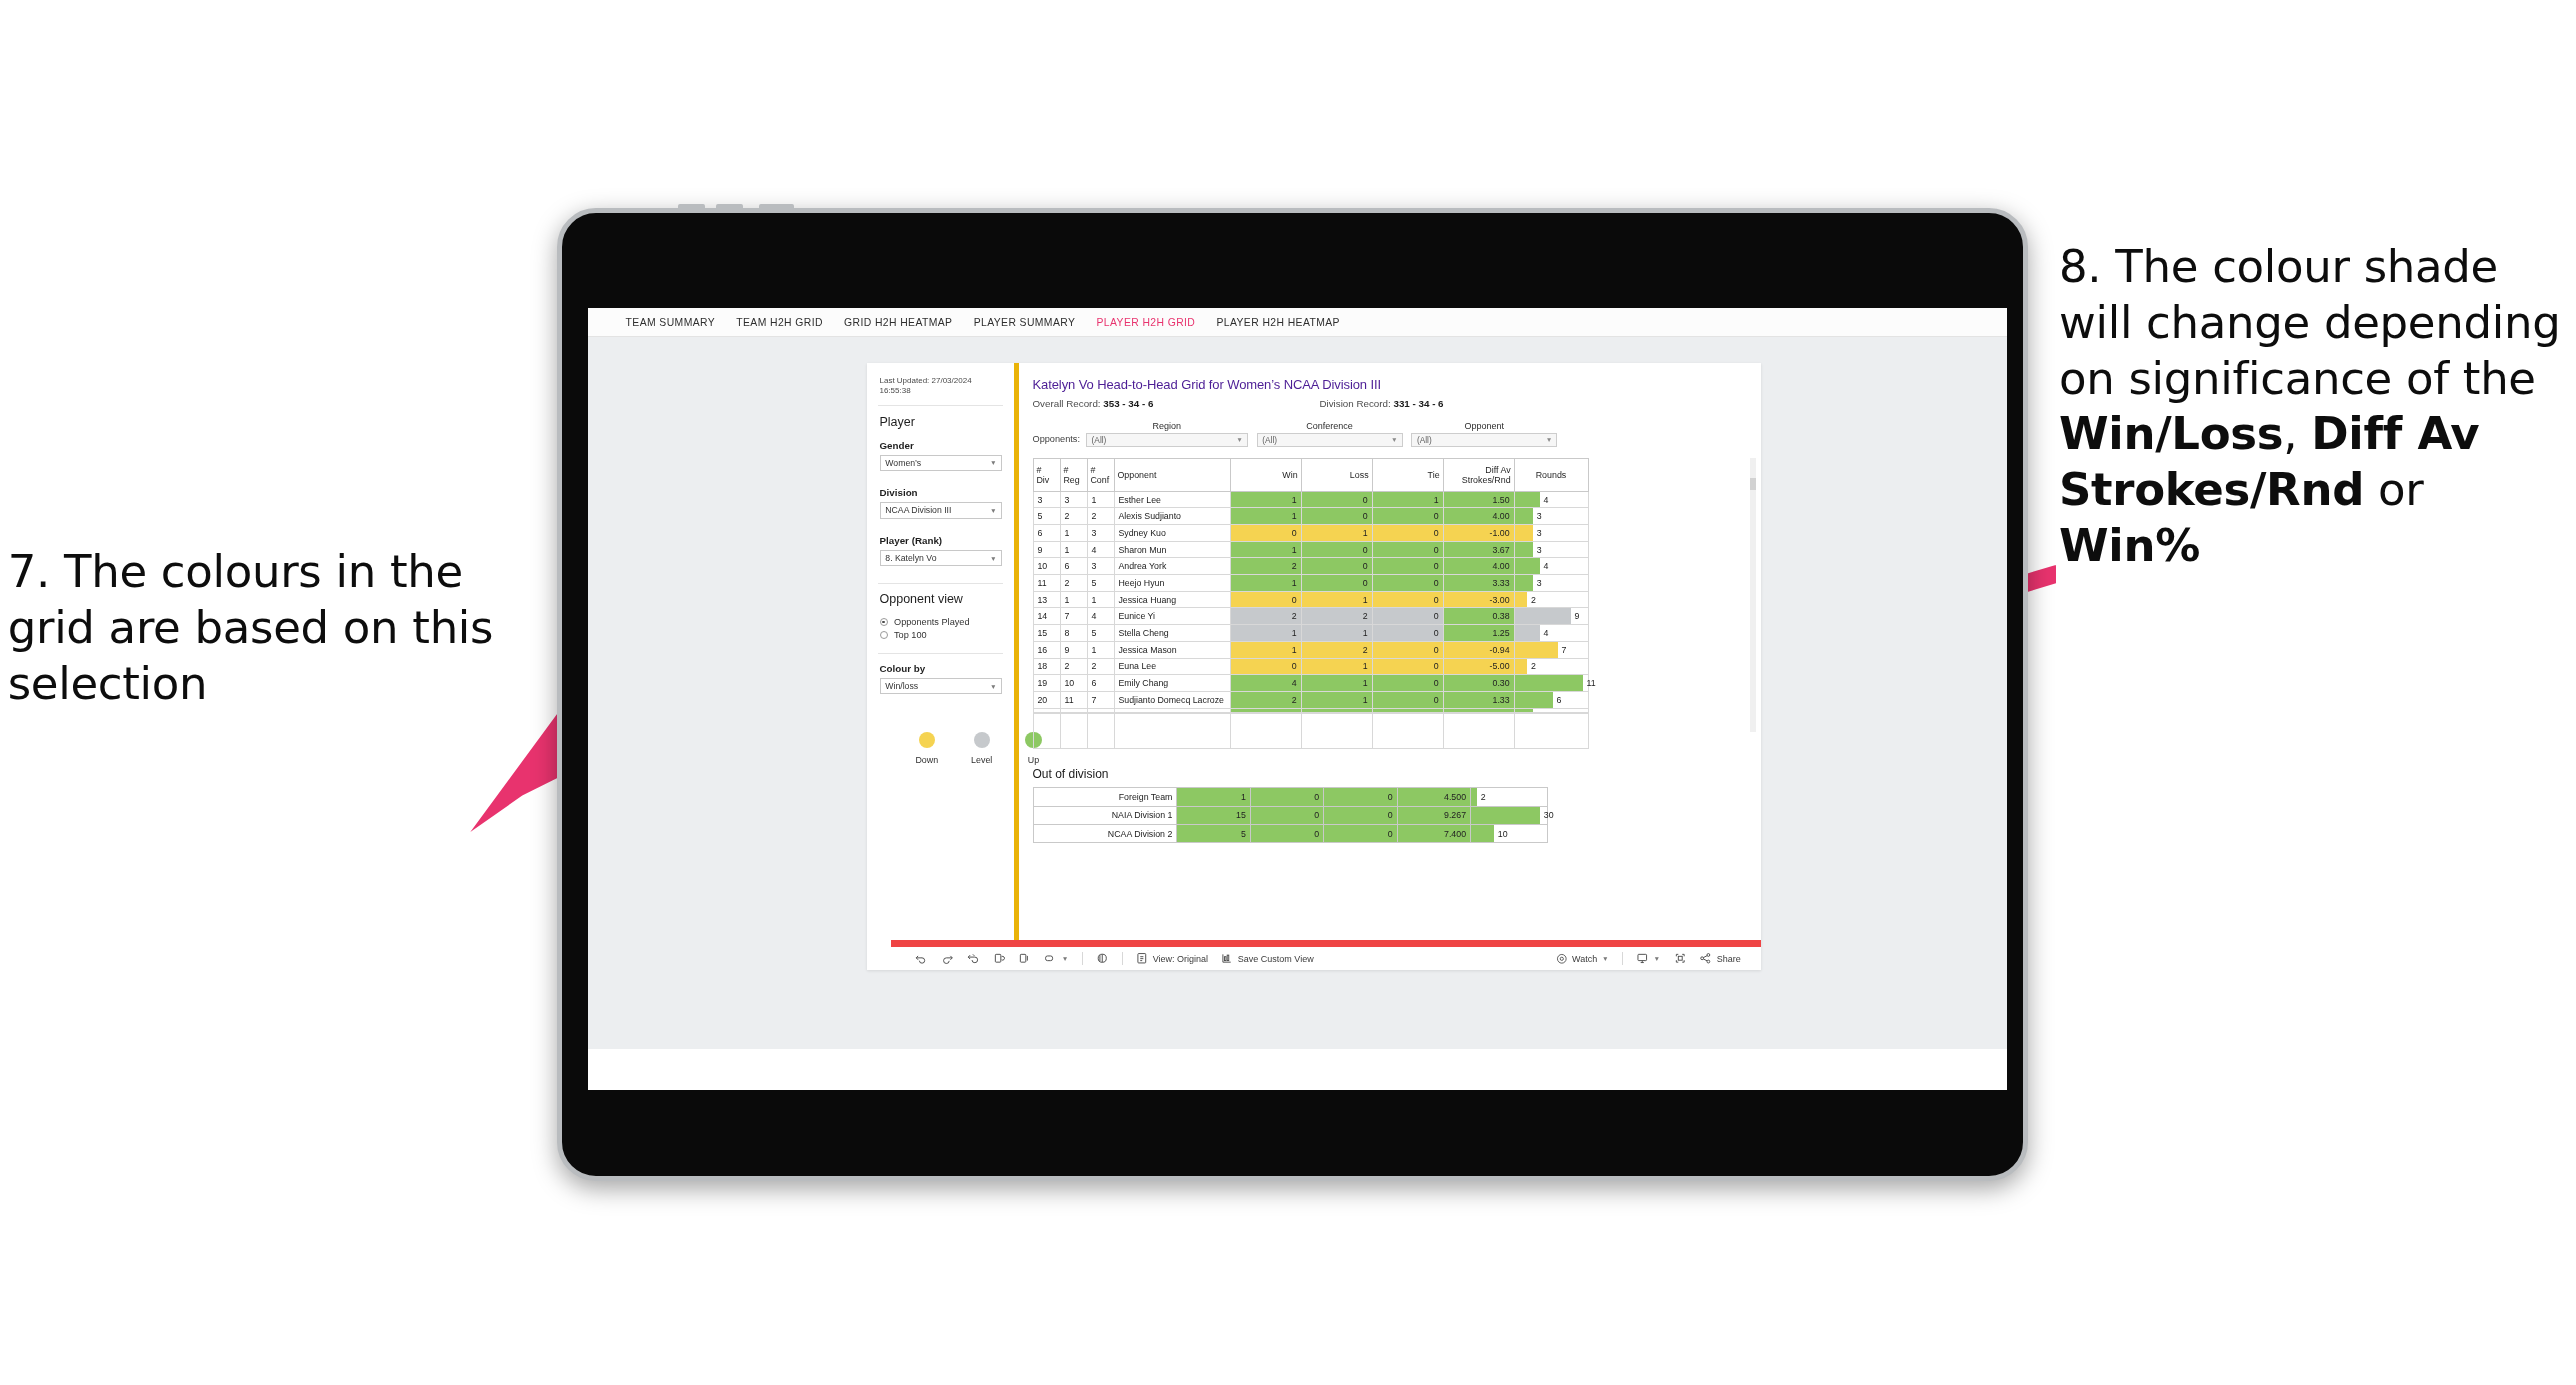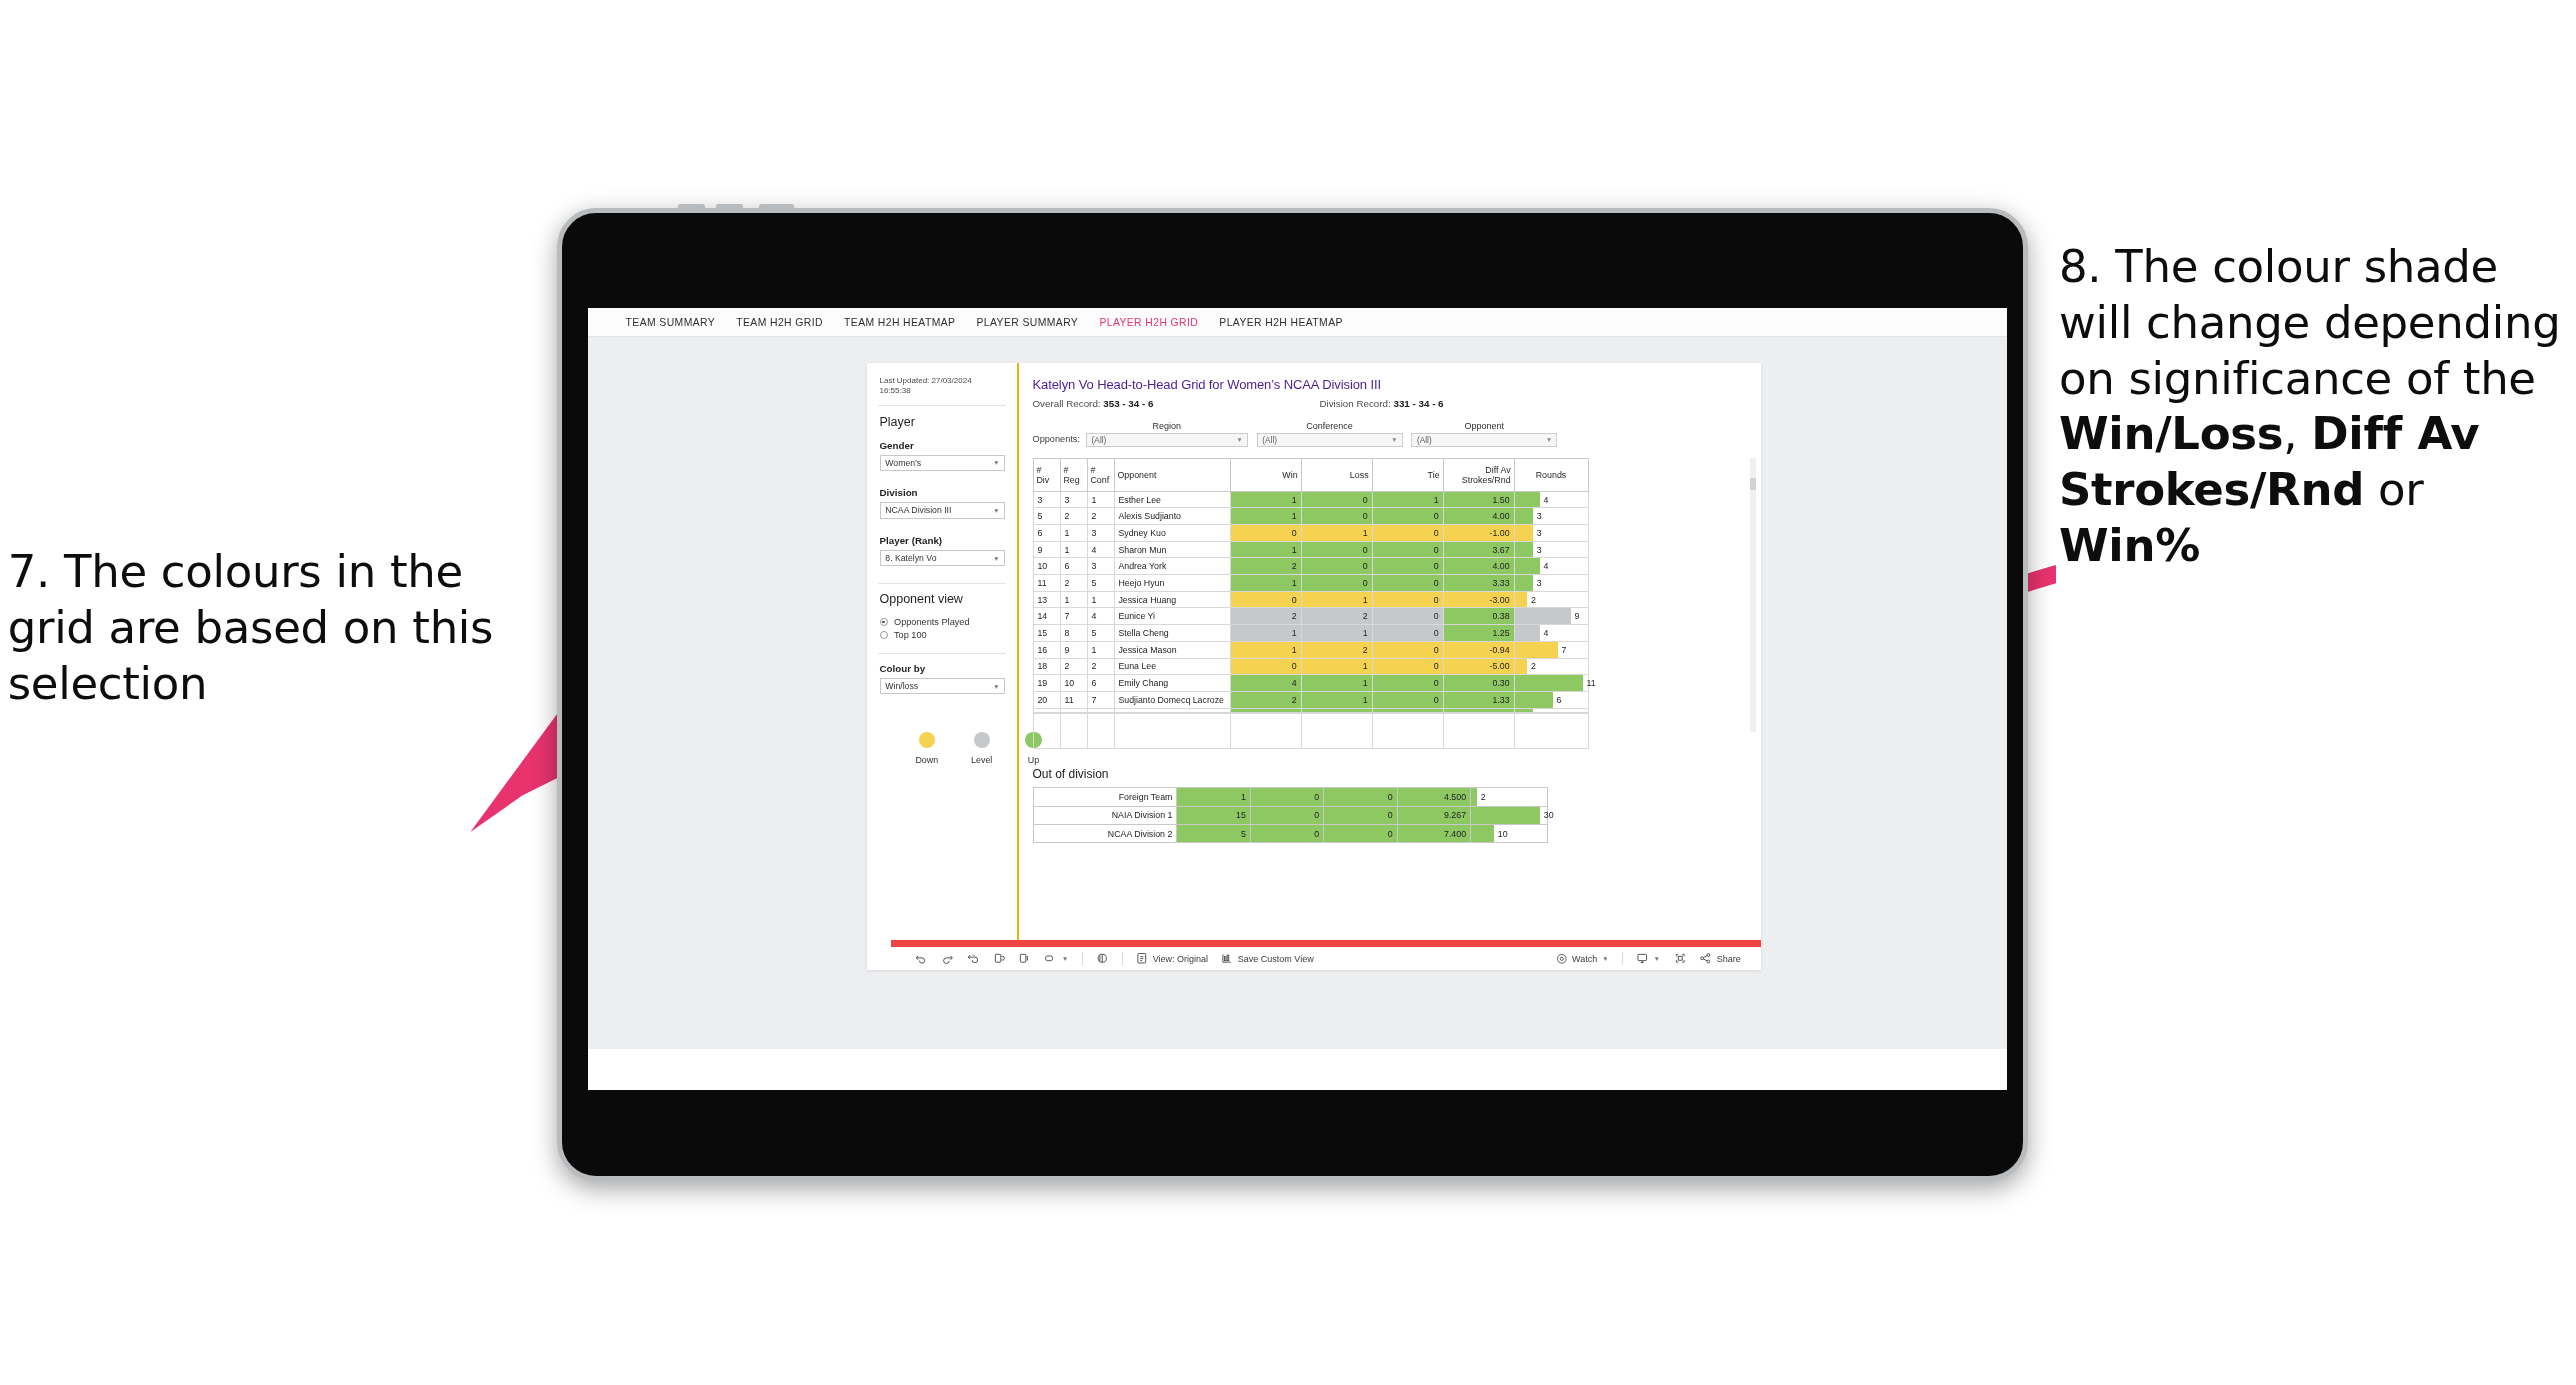--- a/index.html
+++ b/index.html
@@ -103,21 +103,21 @@
     position:absolute; left:279px; top:26px;
     width:894px; height:607px;
     background:#ffffff;
     box-shadow:0 1px 2.9px rgba(0,0,0,.10);
     display:flex; flex-direction:column;
   }
   #dash-body { display:flex; flex:1; min-height:0; }
 
   
   #sidebar {
-    width:152px; padding:12.5px 0 0 0; border-right:2px solid #eab308;
+    width:152px; padding:12.5px 0 0 0; border-right:5px solid #eab308;
     font-size:9.6px; color:#2f2f2f;
   }
   .sb-pad { padding:0 12.5px; }
   #lastupd { font-size:8px; color:#4a4a4a; line-height:10.6px; }
   .sb-rule { border-top:1px solid #e4e4e4; margin:8.7px 10.6px; }
   .sb-h { font-size:12.5px; color:#1e1e1e; margin:3.9px 0 10.6px 0; font-weight:normal; }
   .sb-lab { font-size:9.8px; color:#1e1e1e; font-weight:bold; margin-bottom:3.9px; }
   .sb-select {
     height:16.4px; border:1px solid #c8c8c8; background:#fff;
     display:flex; align-items:center; justify-content:space-between;
@@ -230,21 +230,21 @@
   <div class="btn-side" style="left:116px; top:-8.7px; width:27px; height:5.8px;"></div>
   <div class="btn-side" style="left:154px; top:-8.7px; width:27px; height:5.8px;"></div>
   <div class="btn-side" style="left:197px; top:-8.7px; width:35px; height:5.8px;"></div>
 
   <div id="tablet-inner">
 
 
     <div id="subnav">
       <div class="subnav-item">TEAM SUMMARY</div>
       <div class="subnav-item">TEAM H2H GRID</div>
-      <div class="subnav-item">TEAM H2H HEATMAP</div>
+      <div class="subnav-item">GRID H2H HEATMAP</div>
       <div class="subnav-item">PLAYER SUMMARY</div>
       <div class="subnav-item active">PLAYER H2H GRID</div>
       <div class="subnav-item">PLAYER H2H HEATMAP</div>
     </div>
 
     <div id="canvas">
       <div id="dash">
         <div id="dash-body">
 
           <div id="sidebar">

